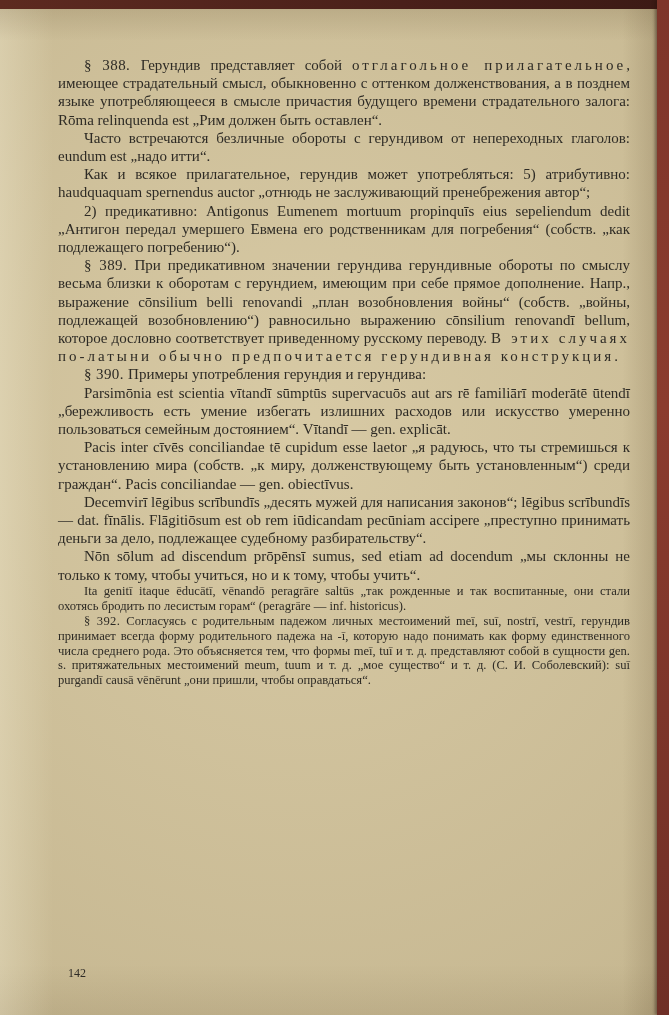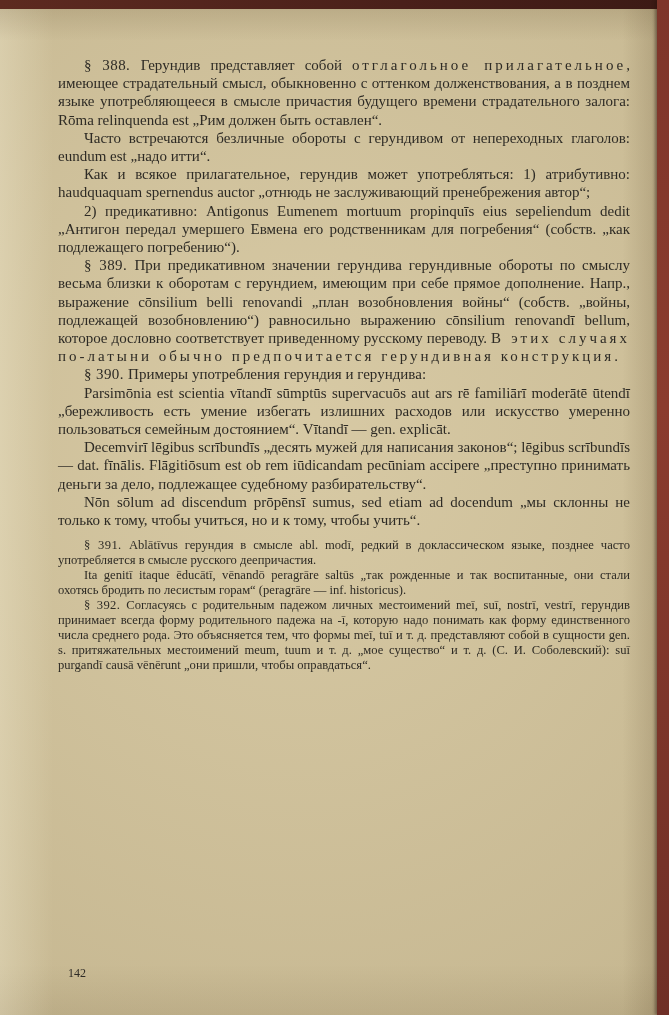--- a/index.html
+++ b/index.html
@@ -64,25 +64,25 @@
 </head>
 <body>
 
 <div class="paper-shade"></div>
 <div class="edge-top"></div>
 <div class="edge-right"></div>
 
 <div class="text-block">
     <p class="para"><span class="seg-bold">§ 388. </span><span class="seg-normal">Герундив представляет собой </span><span class="seg-spaced">отглагольное прилагательное</span><span class="seg-normal">, имеющее страдательный смысл, обыкновенно с оттенком долженствования, а в позднем языке употребляющееся в смысле причастия будущего времени страдательного залога: Rōma relinquenda est „Рим должен быть оставлен“.</span></p>
     <p class="para"><span class="seg-normal">Часто встречаются безличные обороты с герундивом от непереходных глаголов: eundum est „надо итти“.</span></p>
-    <p class="para"><span class="seg-normal">Как и всякое прилагательное, герундив может употребляться: 1) атрибутивно: haudquaquam spernendus auctor „отнюдь не заслуживающий пренебрежения автор“;</span></p>
+    <p class="para"><span class="seg-normal">Как и всякое прилагательное, герундив может употребляться: 5) атрибутивно: haudquaquam spernendus auctor „отнюдь не заслуживающий пренебрежения автор“;</span></p>
     <p class="para"><span class="seg-normal">2) предикативно: Antigonus Eumenem mortuum propinquīs eius sepeliendum dedit „Антигон передал умершего Евмена его родственникам для погребения“ (собств. „как подлежащего погребению“).</span></p>
     <p class="para"><span class="seg-bold">§ 389. </span><span class="seg-normal">При предикативном значении герундива герундивные обороты по смыслу весьма близки к оборотам с герундием, имеющим при себе прямое дополнение. Напр., выражение cōnsilium belli renovandi „план возобновления войны“ (собств. „войны, подлежащей возобновлению“) равносильно выражению cōnsilium renovandī bellum, которое дословно соответствует приведенному русскому переводу. </span><span class="seg-spaced">В этих случаях по-латыни обычно предпочитается герундивная конструкция.</span></p>
     <p class="para"><span class="seg-bold">§ 390. </span><span class="seg-normal">Примеры употребления герундия и герундива:</span></p>
     <p class="para"><span class="seg-normal">Parsimōnia est scientia vītandī sūmptūs supervacuōs aut ars rē familiārī moderātē ūtendī „бережливость есть умение избегать излишних расходов или искусство умеренно пользоваться семейным достоянием“. Vītandī — gen. explicāt.</span></p>
+    <p class="para"><span class="seg-normal">Pacis inter cīvēs conciliandae tē cupidum esse laetor „я радуюсь, что ты стремишься к установлению мира (собств. „к миру, долженствующему быть установленным“) среди граждан“. Pacis conciliandae — gen. obiectīvus.</span></p>
     <p class="para"><span class="seg-normal">Decemvirī lēgibus scrībundīs „десять мужей для написания законов“; lēgibus scrībundīs — dat. fīnālis. Flāgitiōsum est ob rem iūdicandam pecūniam accipere „преступно принимать деньги за дело, подлежащее судебному разбирательству“.</span></p>
     <p class="para"><span class="seg-normal">Nōn sōlum ad discendum prōpēnsī sumus, sed etiam ad docendum „мы склонны не только к тому, чтобы учиться, но и к тому, чтобы учить“.</span></p>
-    <p class="para small first-small"><span class="seg-bold">§ 391. </span><span class="seg-normal">Ablātīvus герундия в смысле abl. modī, редкий в доклассическом языке, позднее часто употребляется в смысле русского деепричастия.</span></p>
     <p class="para small"><span class="seg-normal">Ita genitī itaque ēducātī, vēnandō peragrāre saltūs „так рожденные и так воспитанные, они стали охотясь бродить по лесистым горам“ (peragrāre — inf. historicus).</span></p>
     <p class="para small"><span class="seg-bold">§ 392. </span><span class="seg-normal">Согласуясь с родительным падежом личных местоимений meī, suī, nostrī, vestrī, герундив принимает всегда форму родительного падежа на -ī, которую надо понимать как форму единственного числа среднего рода. Это объясняется тем, что формы meī, tuī и т. д. представляют собой в сущности gen. s. притяжательных местоимений meum, tuum и т. д. „мое существо“ и т. д. (С. И. Соболевский): suī purgandī causā vēnērunt „они пришли, чтобы оправдаться“.</span></p>
   </div>
 
 <div class="page-number">142</div>
 
 </body></html>

